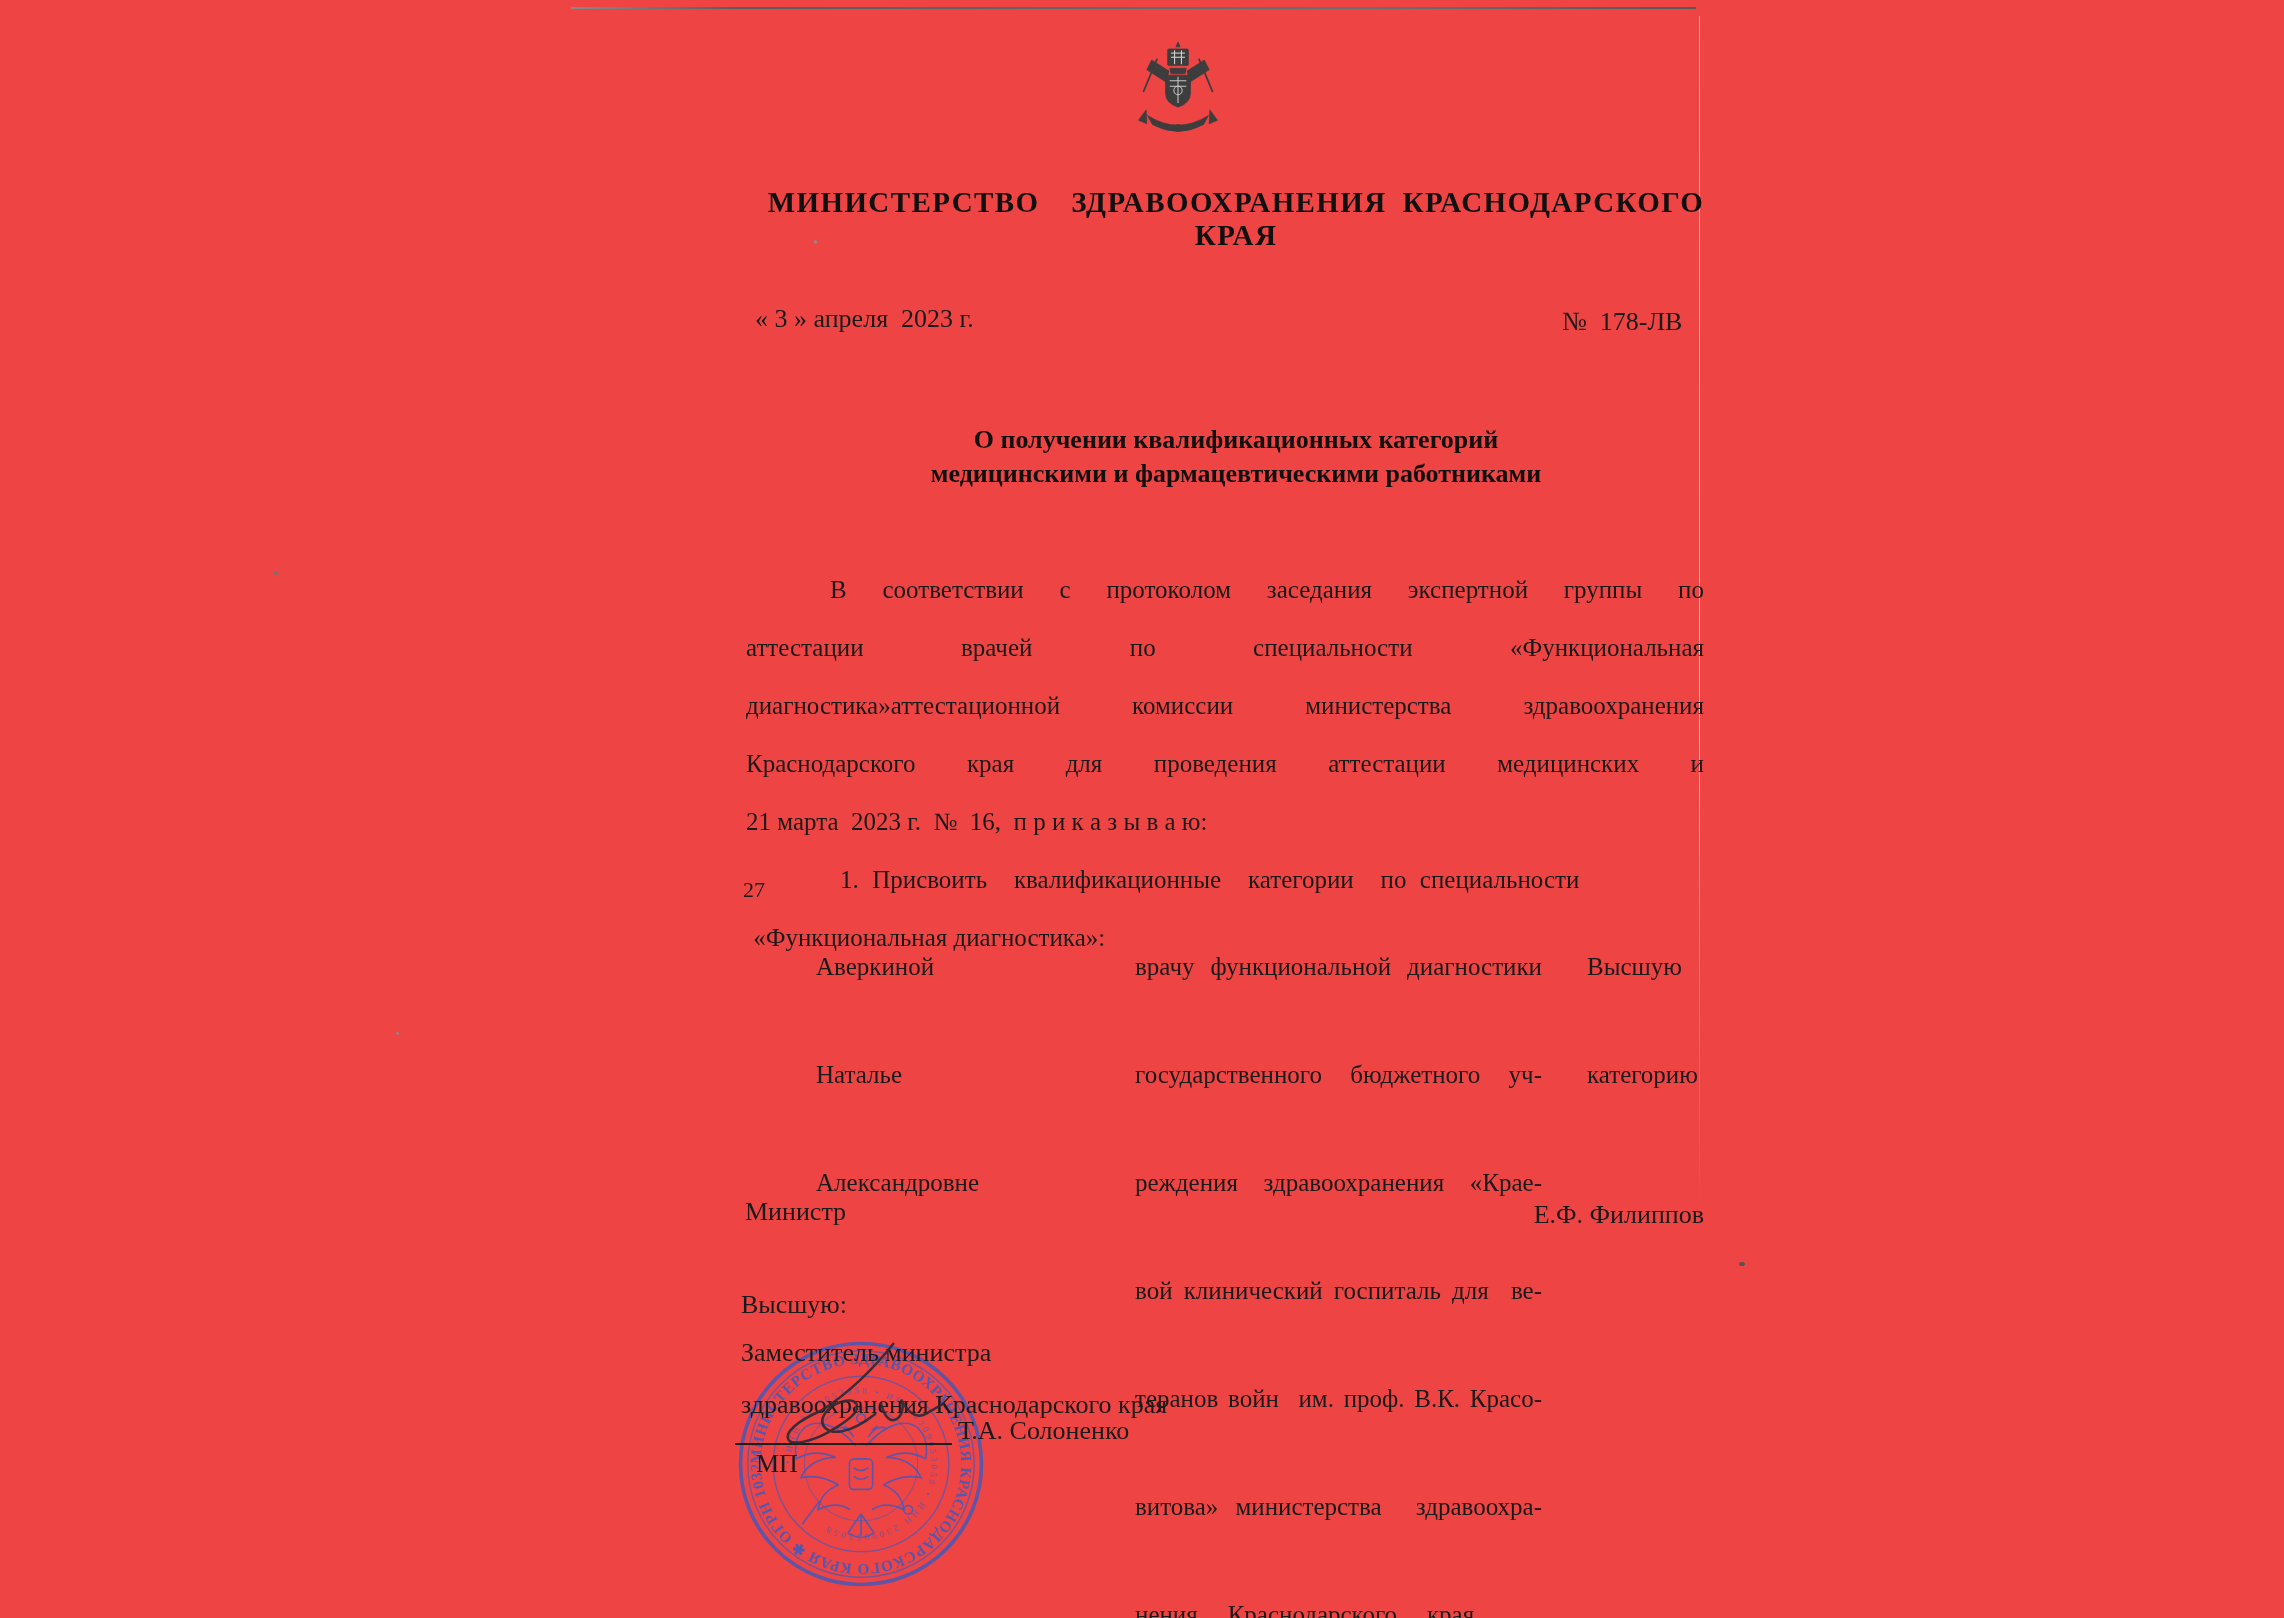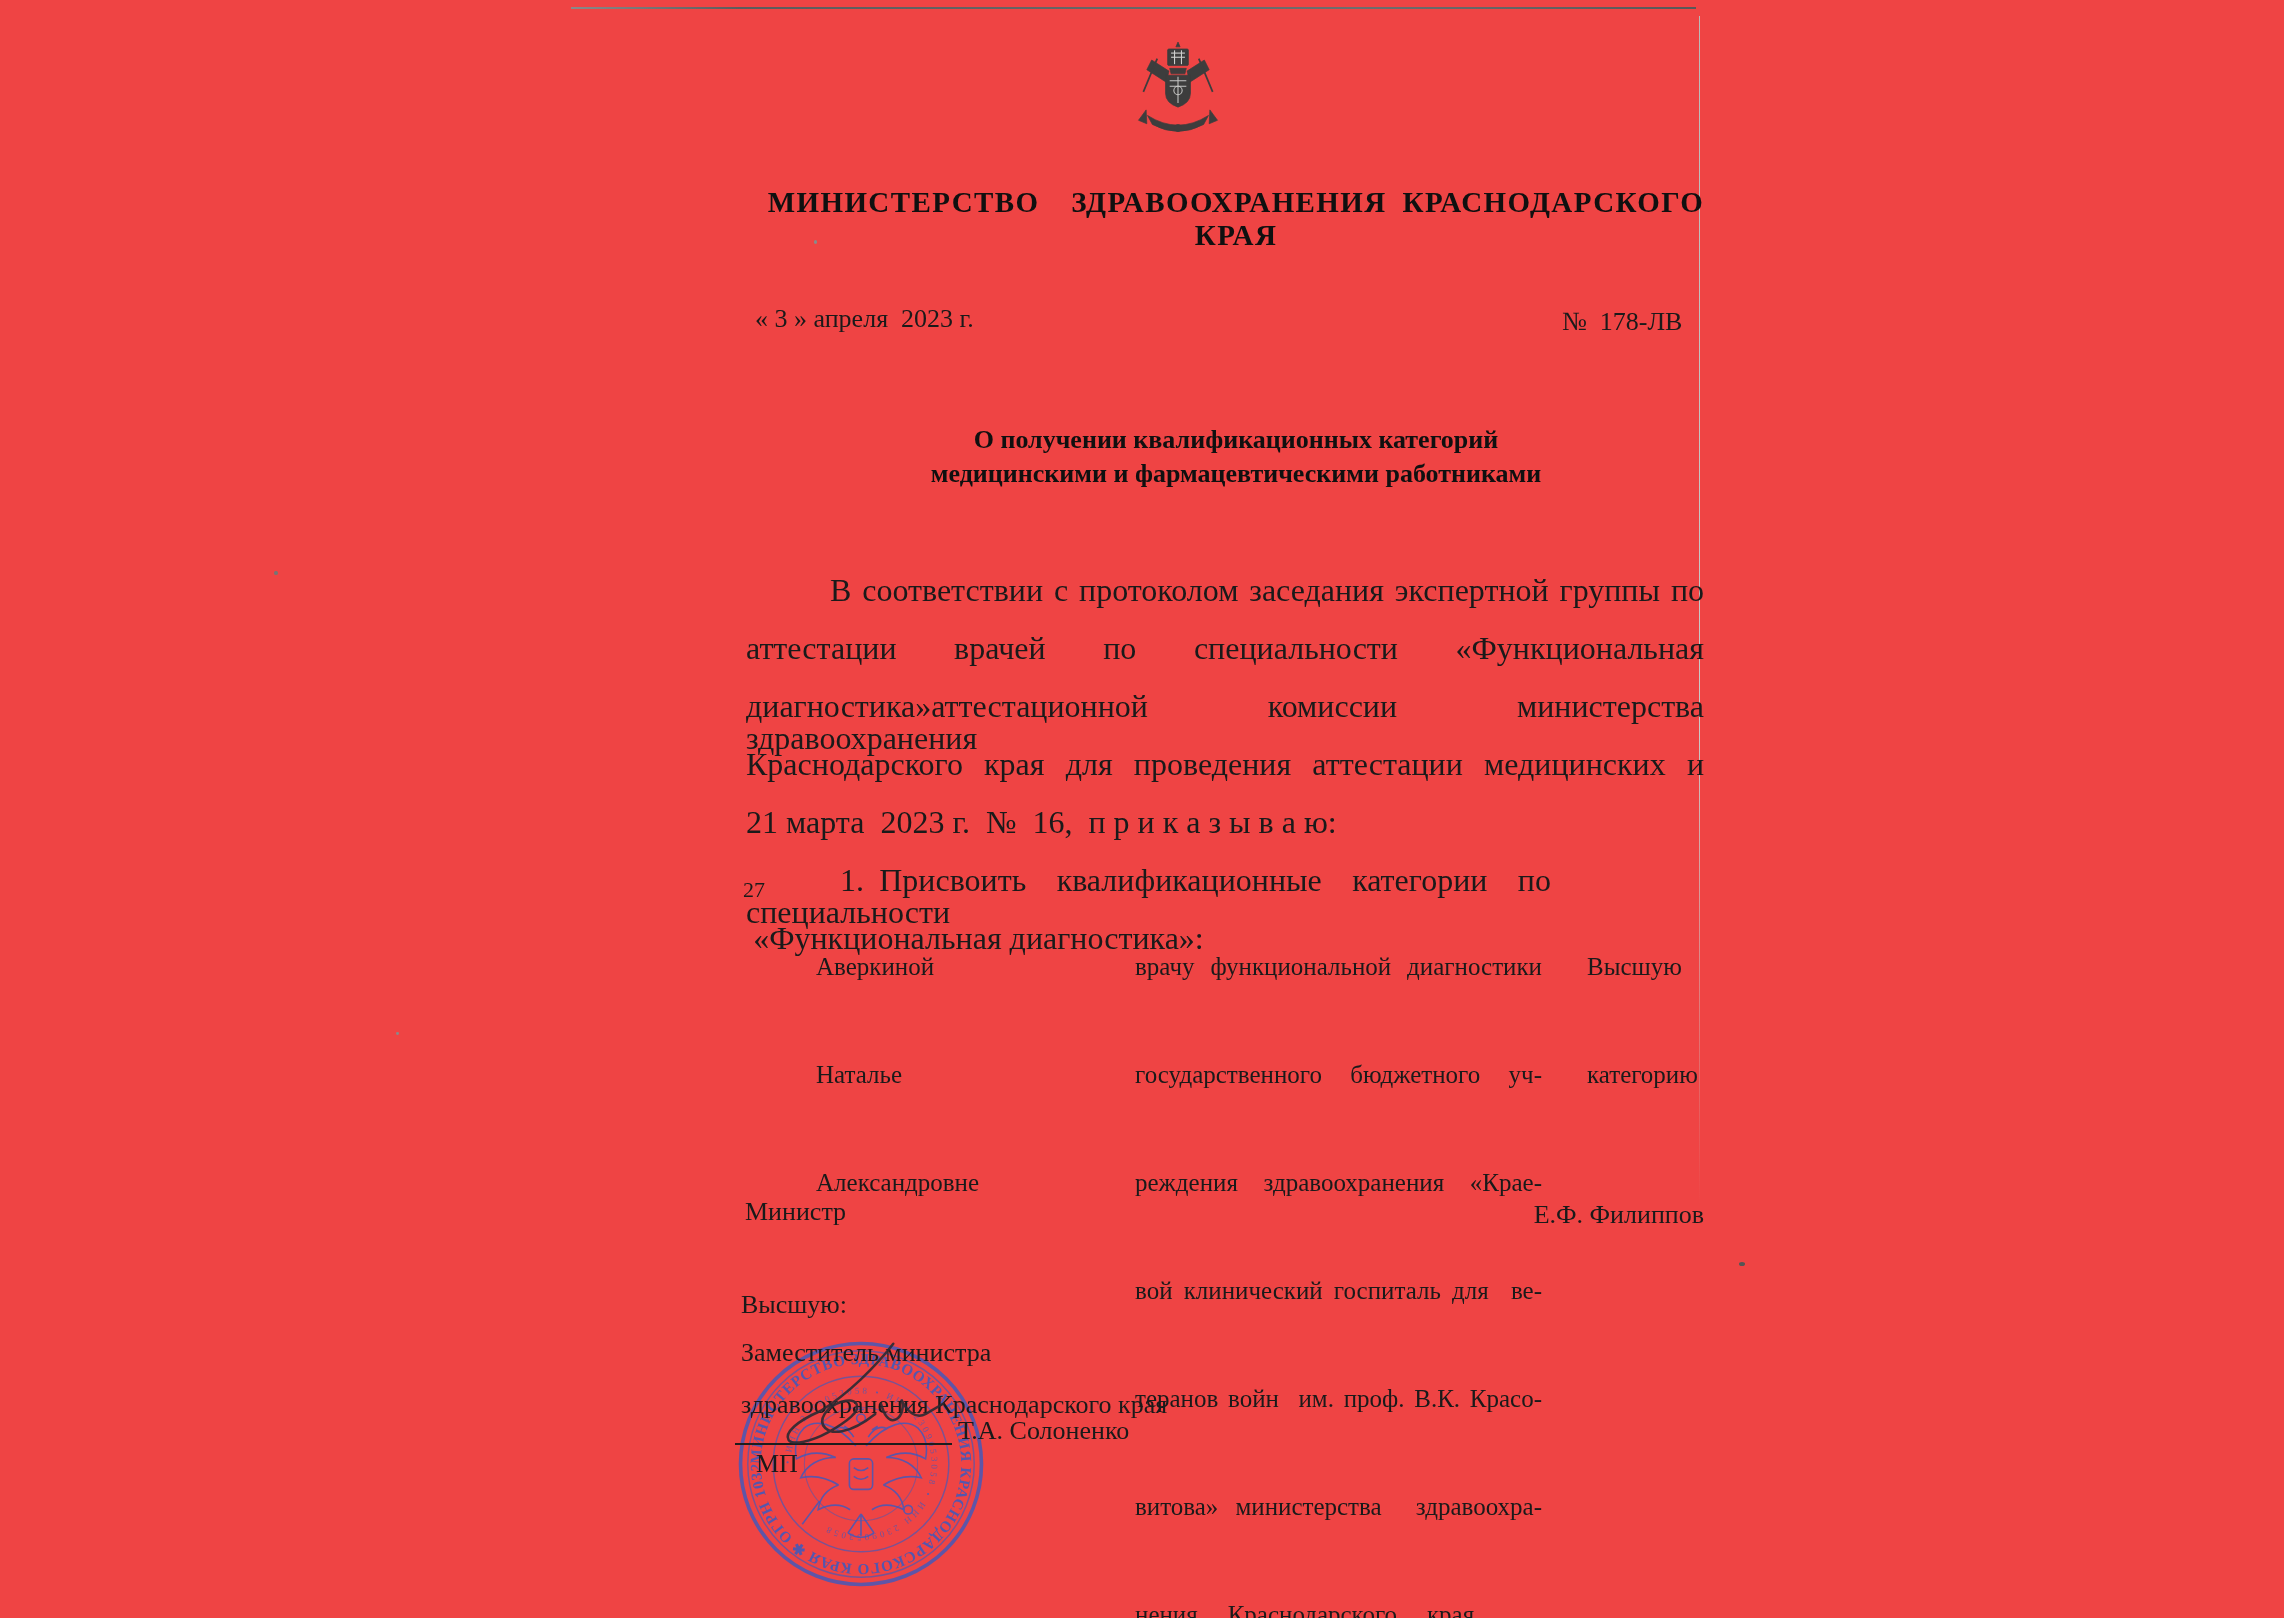--- a/index.html
+++ b/index.html
@@ -14,21 +14,21 @@
   
   .ministry{left:754px;top:186px;width:964px;font-size:29px;letter-spacing:1.4px;word-spacing:7.2px;}
   .doctype{left:754px;top:248px;width:964px;font-size:30px;letter-spacing:9.4px;word-spacing:19px;}
   .dateline{left:755px;top:304px;}
   .numline{left:1562px;top:307px;}
   .cityline{left:754px;top:339px;width:964px;}
   .subject1{left:754px;top:425px;width:964px;font-size:26px;}
   .subject2{left:754px;top:459px;width:964px;font-size:26px;}
   
   .body-block{left:746px;top:548px;width:958px;z-index:2;}
-  .bline{font-size:32px;line-height:32px;height:32px;white-space:pre-wrap;}
+  .bline{font-size:25px;line-height:32px;height:32px;white-space:pre-wrap;}
   .just{text-align:justify;text-align-last:justify;}
   .ind1{text-indent:84px;}
   .ind2{text-indent:94px;word-spacing:7.2px;}
   .ind3{padding-left:7.2px;}
   
   .rownum{left:743px;top:877px;font-size:22px;}
   .namecol{left:816px;top:877px;width:239px;font-size:25px;line-height:36px;}
   .desccol{left:1135px;top:877px;width:407px;font-size:25px;line-height:36px;}
   .catcol{left:1587px;top:877px;width:123px;font-size:25px;line-height:36px;}
   .dline{white-space:pre-wrap;}

